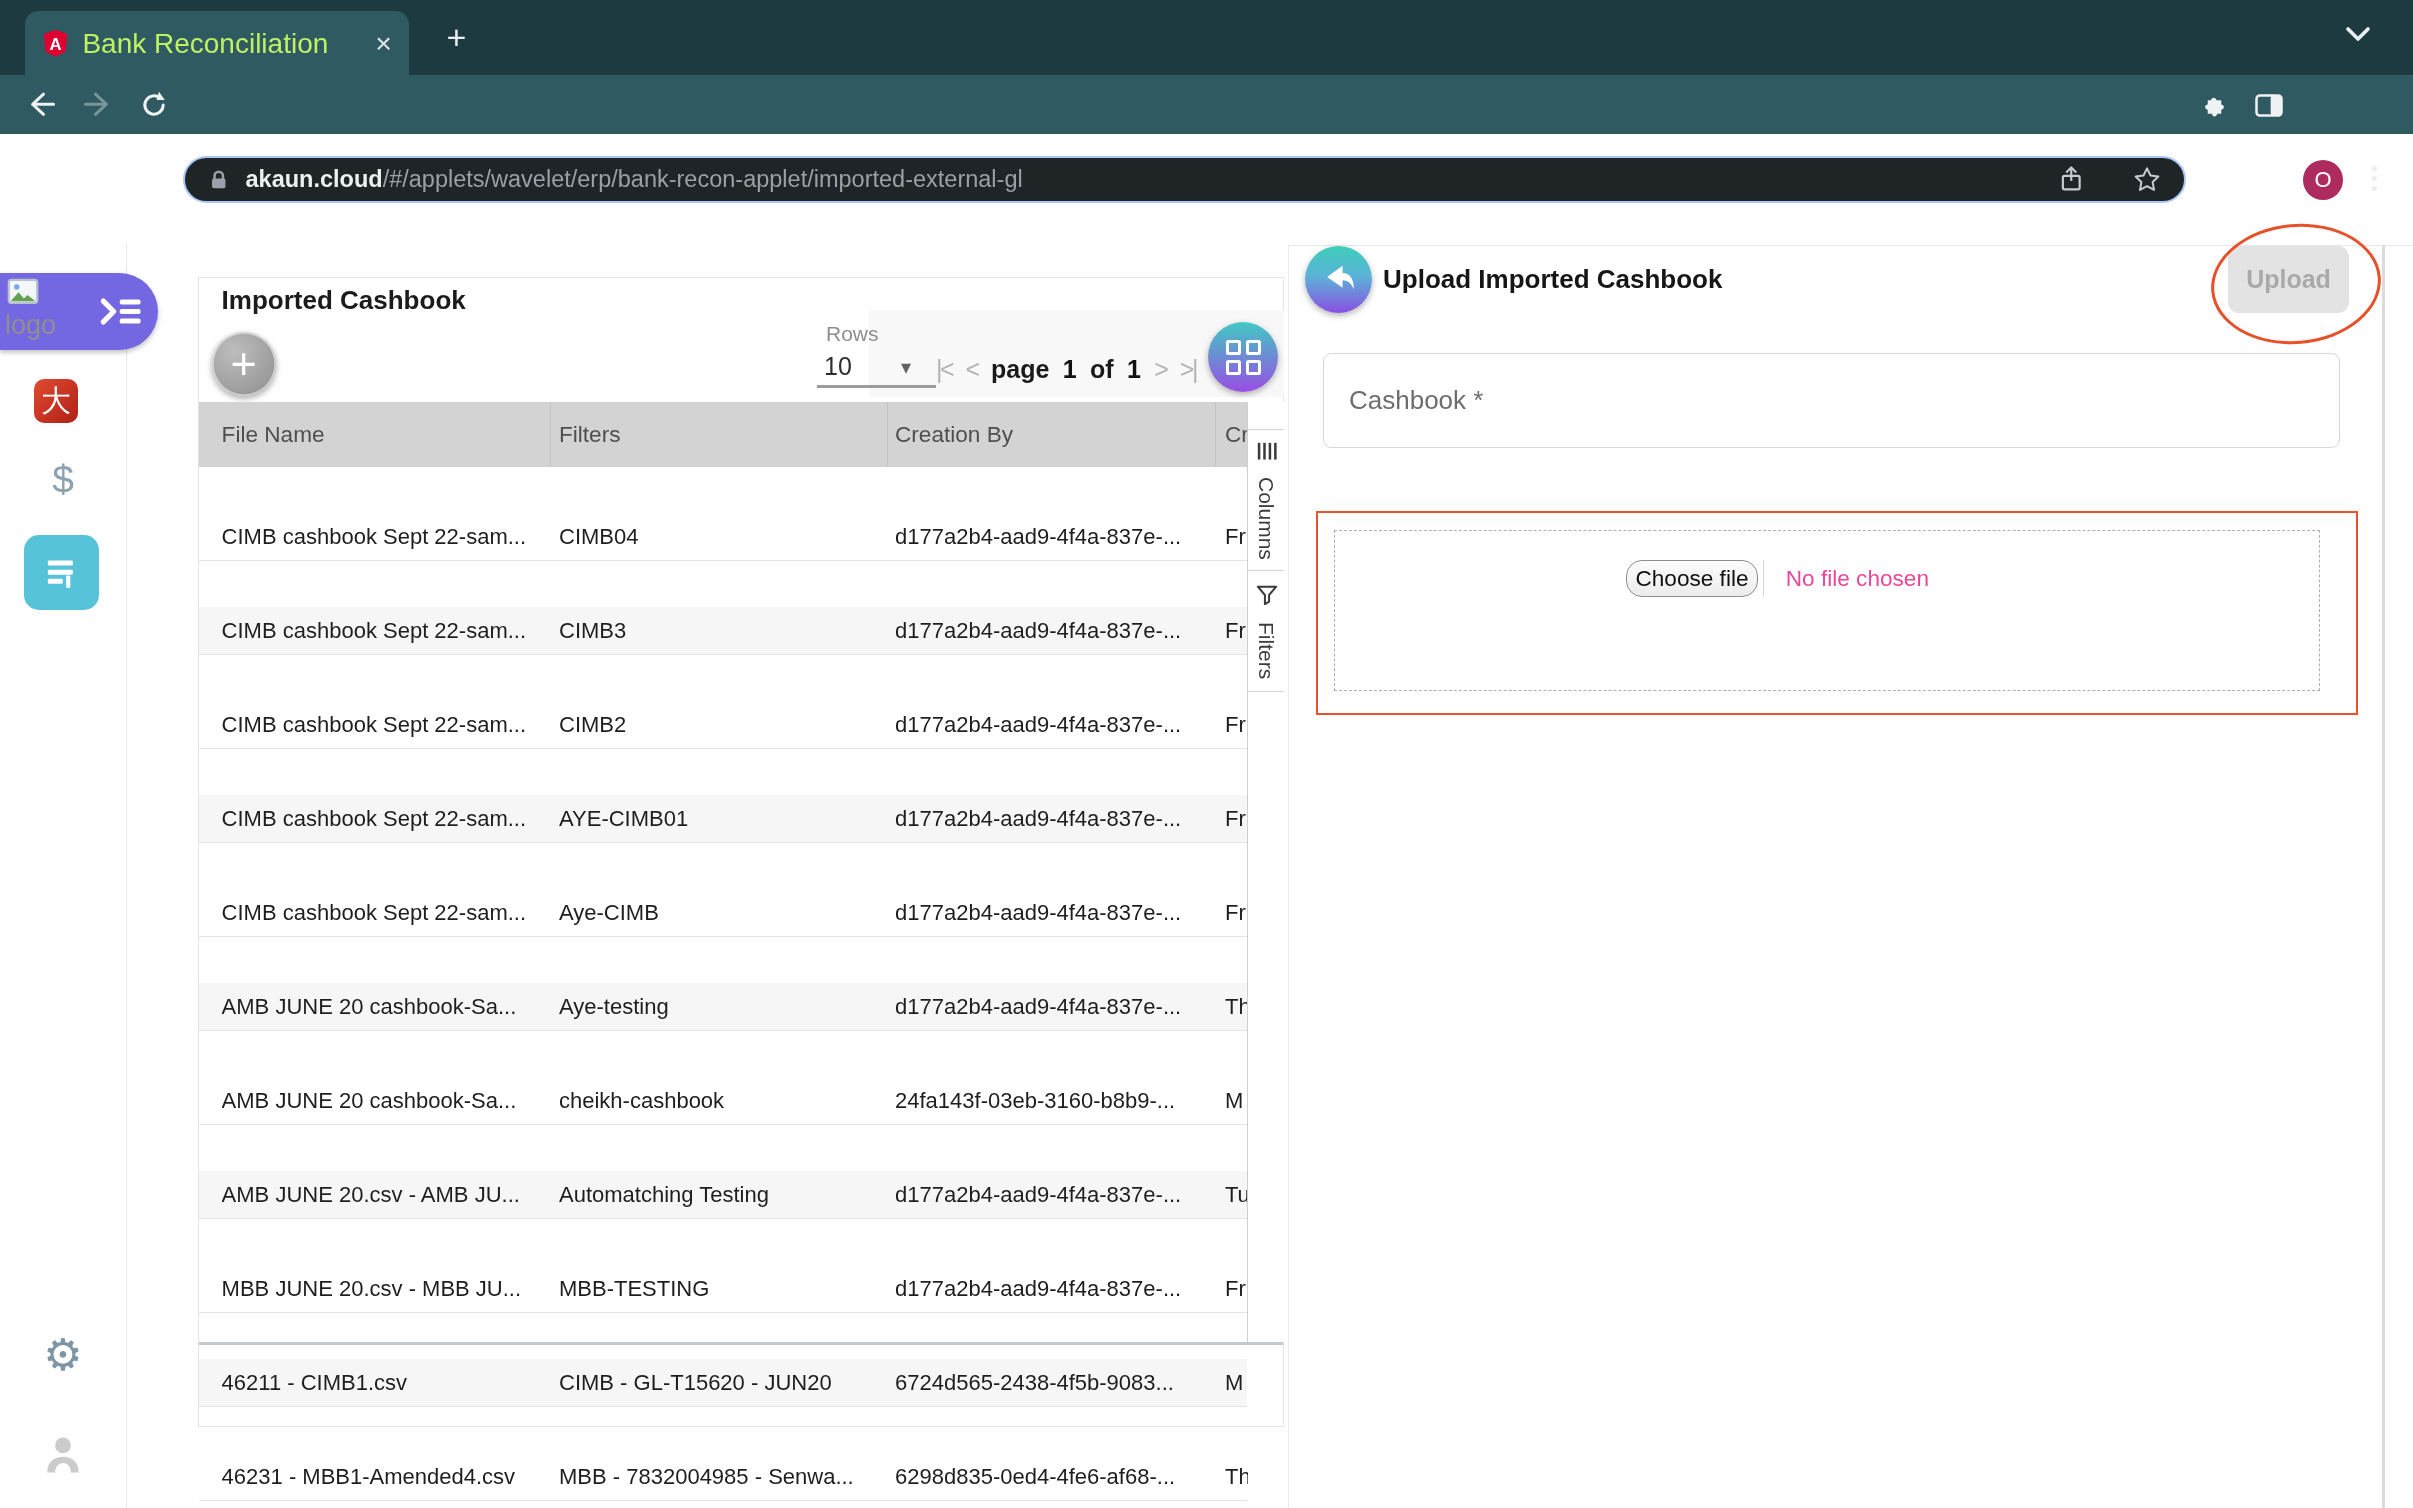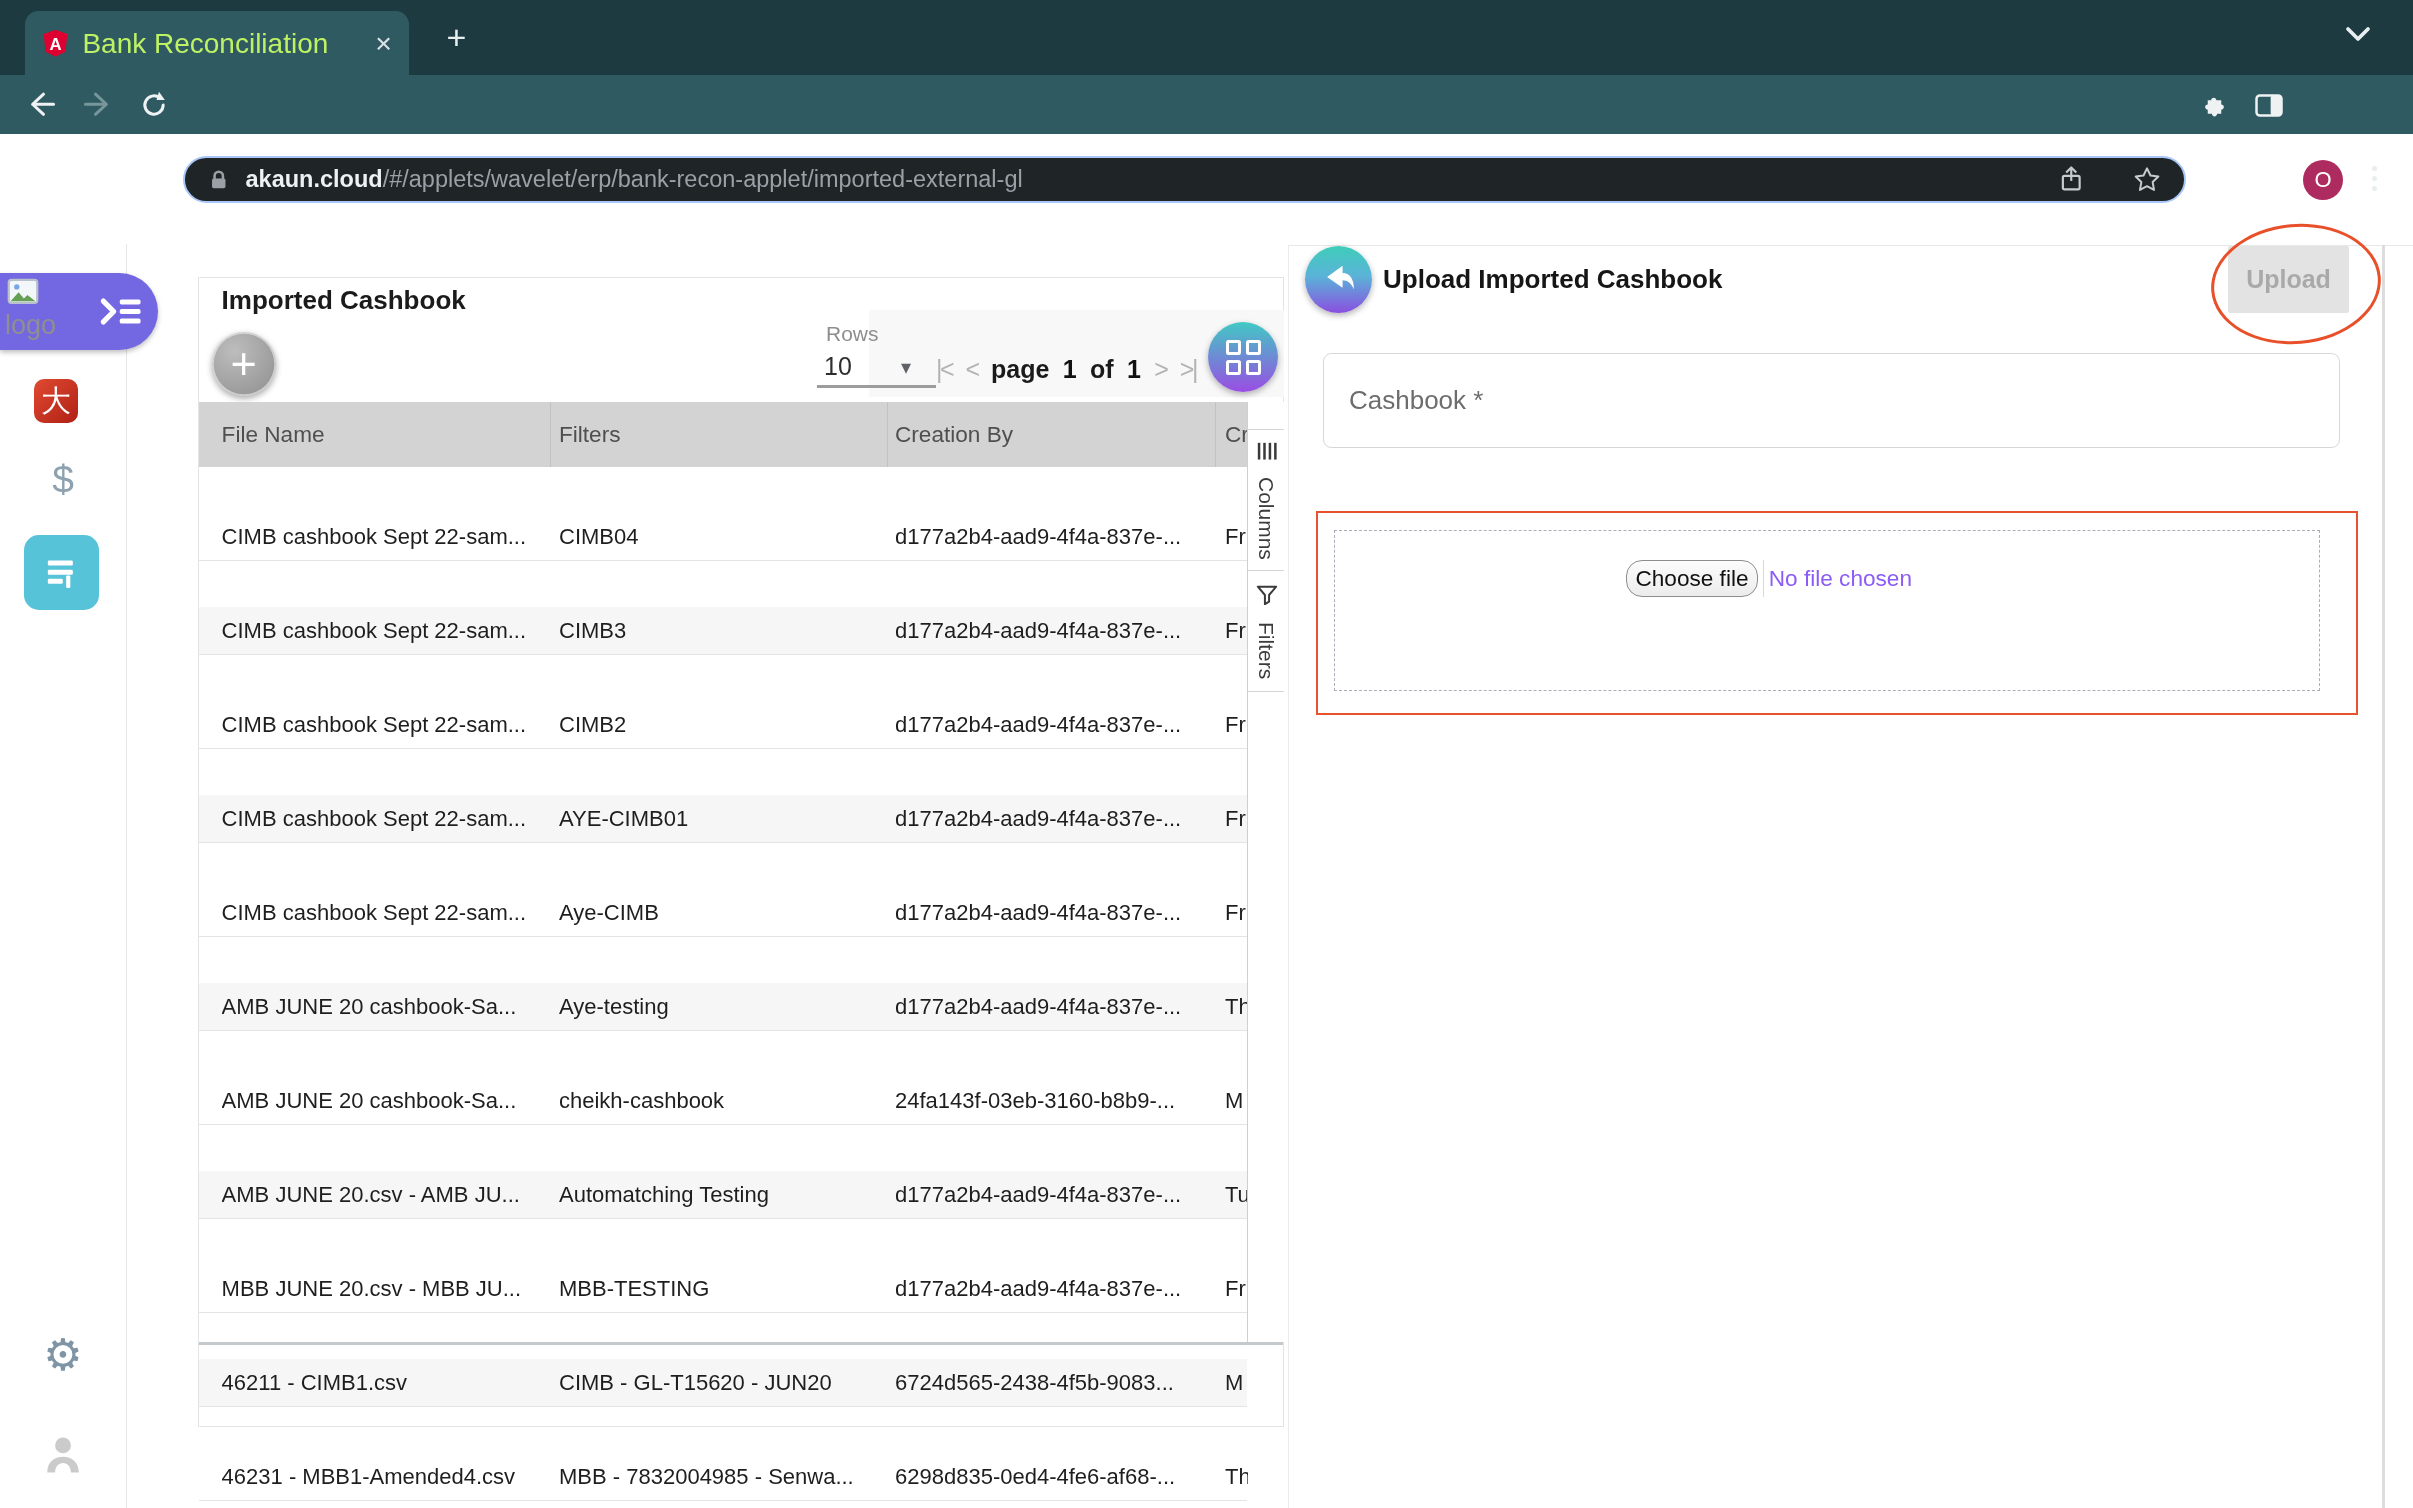--- a/index.html
+++ b/index.html
@@ -95,34 +95,34 @@
     transform:rotate(90deg);transform-origin:left top;}
   .strip-ic{position:absolute;left:7.5px;}
 
   
   .panel{position:absolute;left:1288px;top:245px;width:1125px;height:1264px;background:#fff;
     border-top:0.8px solid #e8e8e8;border-left:0.8px solid #ececec;box-sizing:border-box;}
   .backbtn{position:absolute;left:16px;top:0px;width:67px;height:67px;border-radius:50%;
     background:linear-gradient(180deg,#3ecdb9,#5bb3d8 45%,#8a4fe0);box-shadow:0 2.5px 6.7px rgba(0,0,0,.3);
     display:flex;align-items:center;justify-content:center;}
   .panel-title{position:absolute;left:94px;top:18.4px;font-size:26px;font-weight:700;color:#161616;}
-  .uploadbtn{position:absolute;left:939px;top:0px;width:121px;height:67px;background:#e3e3e3;border-radius:2px;
+  .uploadbtn{position:absolute;left:939px;top:0px;width:121px;height:67px;background:#e3e3e3;border-radius:11px;
     color:#a9a9a9;font-size:25px;font-weight:600;display:flex;align-items:center;justify-content:center;}
   .ellipse{position:absolute;left:922px;top:-22px;width:164px;height:114px;border:3.4px solid #e8502a;
     border-radius:50%;transform:rotate(-5deg);}
   .cashfield{position:absolute;left:34px;top:107px;width:1017px;height:95px;border:1.7px solid #d6d6d6;
     border-radius:8.4px;box-sizing:border-box;display:flex;align-items:center;padding-left:25px;}
   .cashfield span{color:#6d6d6d;font-size:26px;}
   .redrect{position:absolute;left:27px;top:265px;width:1042px;height:204px;border:2.5px solid #e8522c;box-sizing:border-box;}
   .dashbox{position:absolute;left:16px;top:17px;width:986px;height:161px;border:1.7px dashed #a9aeb9;box-sizing:border-box;}
   .filerow{position:absolute;left:291px;top:29px;display:flex;align-items:center;}
   .choosebtn{width:132px;height:37px;background:linear-gradient(#fcfcfc,#ececec);border:1.7px solid #8d8d8d;
     border-radius:16px;color:#111;font-size:22.6px;display:flex;align-items:center;justify-content:center;box-sizing:border-box;}
   .filesep{width:0.8px;height:37px;background:#d8d8d8;margin-left:5px;}
-  .filestatus{margin-left:5px;font-size:22.6px;color:#8b5cf6;white-space:nowrap;}
+  .filestatus{margin-left:22px;font-size:22.6px;color:#ec4899;white-space:nowrap;}
   .scrollline{position:absolute;left:2382px;top:245px;width:2.5px;height:1264px;background:#dcdcdc;}
 </style>
 </head>
 <body>
 
 <div class="screen">
 
   <div class="tabstrip">
     <div class="tab">
       <svg width="27" height="28.5" viewBox="0 0 32 34">

